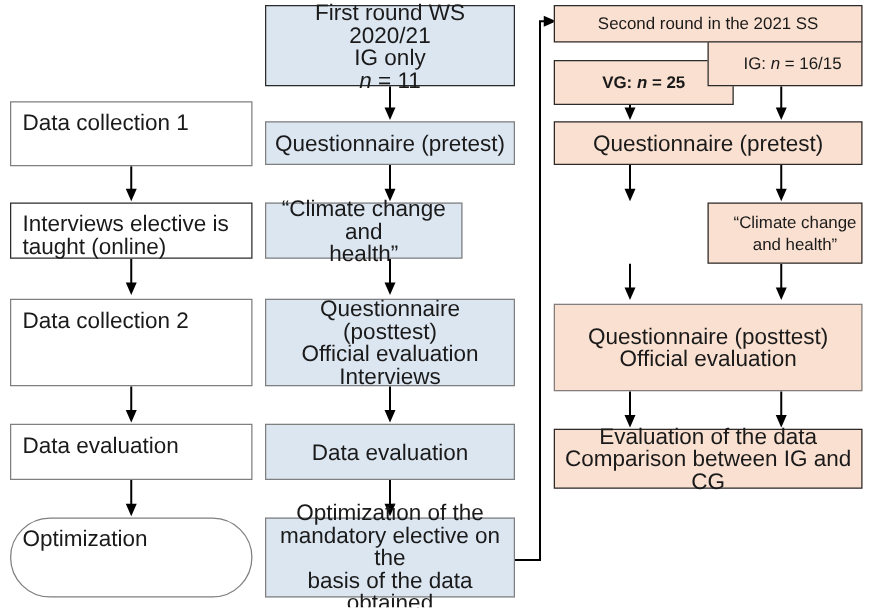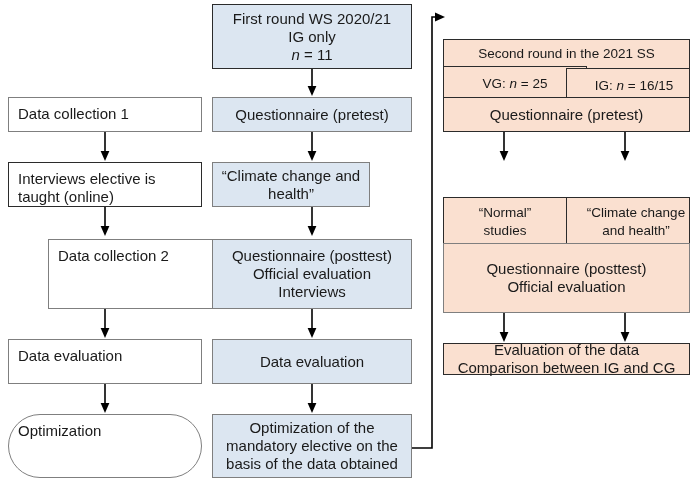--- a/index.html
+++ b/index.html
@@ -18,21 +18,21 @@
     overflow: hidden;
   }
   .box {
     position: absolute;
     box-sizing: border-box;
     border: 1px solid #7f7f7f;
     display: flex;
     align-items: center;
     justify-content: center;
     text-align: center;
-    font-size: 15px;
+    font-size: 18px;
     line-height: 18px;
     color: #1a1a1a;
     padding: 2px 6px;
     white-space: pre-line;
   }
   .box.left {
     background: #ffffff;
     justify-content: flex-start;
     align-items: flex-start;
     text-align: left;
@@ -53,21 +53,20 @@
     display: flex;
     align-items: center;
     justify-content: center;
     text-align: center;
     font-size: 13.5px;
     line-height: 18px;
     color: #1a1a1a;
     white-space: pre-line;
     background: #fae0d0;
     border: 1px solid #2b2b2b;
-    margin-top: 35px;
   }
   .arrow {
     position: absolute;
   }
   .arrow svg {
     display: block;
     overflow: visible;
   }
   em.ital {
     font-style: italic;
@@ -186,30 +185,30 @@
     </svg>
   </div>
 
   <div class="arrow" style="left:410px; top:8px;">
     <svg width="40" height="450" viewBox="0 0 40 450">
       <path d="M 0,440 L 22,440 L 22,9 L 27,9" fill="none" stroke="#000" stroke-width="1.6"></path>
       <polygon points="35,9 25,4.6 25,13.4" fill="#000"></polygon>
     </svg>
   </div>
 
-  <div class="box left" style="left:8px; top:97px; width:194px; height:35px;">
+  <div class="box left" style="left:8px; top:81px; width:194px; height:52px;">
     <span>Data collection 1</span>
   </div>
 
   <div class="box left darkborder" style="left:8px; top:162px; width:194px; height:45px;">
     <span>Interviews elective is
 taught (online)</span>
   </div>
 
-  <div class="box left" style="left:8px; top:239px; width:194px; height:70px;margin-left:40px;">
+  <div class="box left" style="left:8px; top:239px; width:194px; height:70px;">
     <span>Data collection 2</span>
   </div>
 
   <div class="box left" style="left:8px; top:339px; width:194px; height:45px;">
     <span>Data evaluation</span>
   </div>
 
   <div class="box left" style="left:8px; top:414px; width:194px; height:64px;border-radius:32px;">
     <span>Optimization</span>
   </div>
@@ -241,43 +240,39 @@
 
   <div class="box blue" style="left:212px; top:414px; width:200px; height:64px;">
     <span>Optimization of the
 mandatory elective on the
 basis of the data obtained</span>
   </div>
 
   <div class="splitcell" style="left:443px; top:4px; width:247px; height:30px;">
     <span>Second round in the 2021 SS</span>
   </div>
-  <div class="splitcell" style="left:443px; top:31px; width:144px; height:36px;">
+  <div class="splitcell" style="left:443px; top:48px; width:144px; height:36px;font-weight:bold;">
     <span><span>VG: </span><em class="ital">n</em><span> = 25</span></span>
   </div>
   <div class="splitcell" style="left:566px; top:33px; width:124px; height:36px;padding-left:12px;">
     <span><span>IG: </span><em class="ital">n</em><span> = 16/15</span></span>
   </div>
 
   <div class="box peach darkborder" style="left:443px; top:97px; width:247px; height:35px;">
     <span>Questionnaire (pretest)</span>
   </div>
 
-  <div class="splitcell" style="left:443px; top:162px; width:124px; height:49px;">
-    <span>“Normal”
-studies</span>
-  </div>
   <div class="splitcell" style="left:566px; top:162px; width:124px; height:49px;padding-left:16px;">
     <span>“Climate change
 and health”</span>
   </div>
 
   <div class="box peach" style="left:443px; top:243px; width:247px; height:70px;">
     <span>Questionnaire (posttest)
 Official evaluation</span>
   </div>
 
-  <div class="box peach darkborder" style="left:443px; top:343px; width:247px; height:32px;">
+  <div class="box peach darkborder" style="left:443px; top:343px; width:247px; height:48px;">
     <span>Evaluation of the data
 Comparison between IG and CG</span>
   </div>
 
 </div>
 
 </body></html>

